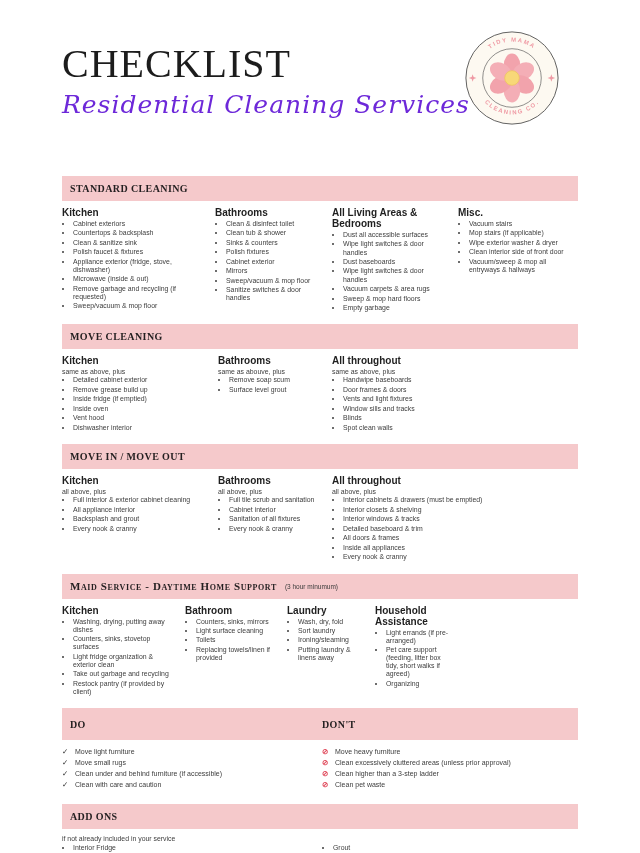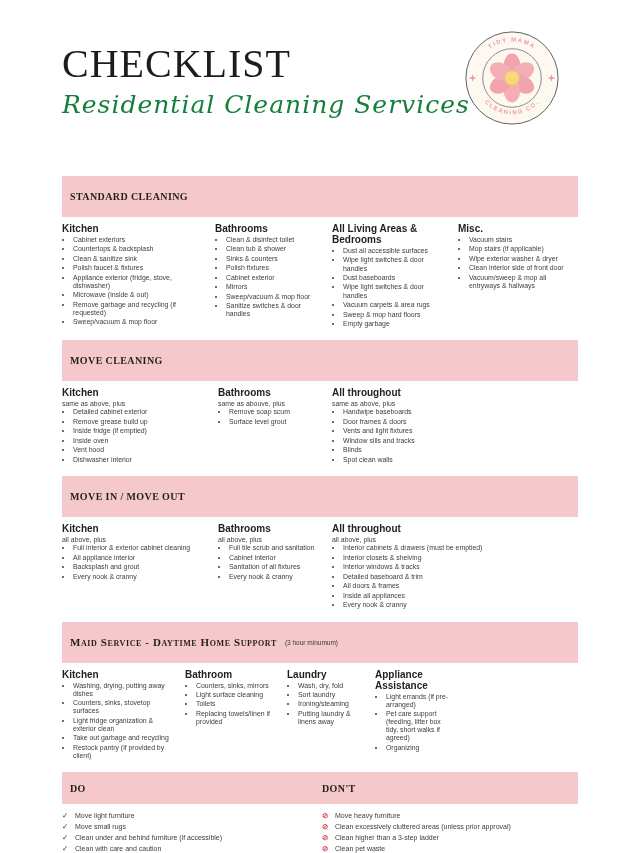--- a/index.html
+++ b/index.html
@@ -9,29 +9,29 @@
     font-family:"Liberation Sans", sans-serif;
   }
   
   .header { position:relative; margin:44px 62px 28px; height:104px; }
   .title {
     margin:0; font-family:"Liberation Serif", serif; font-weight:normal;
     font-size:40px; letter-spacing:1px; color:#1c1c1c; line-height:1;
   }
   .subtitle {
     margin-top:6px; font-family:"DejaVu Serif", serif; font-style:italic;
-    font-size:25px; letter-spacing:1px; color:#15803d;
+    font-size:25px; letter-spacing:1px; color:#6d28d9;
   }
   .logo { position:absolute; top:-14px; right:18px; width:96px; height:96px; }
   .logo svg { width:100%; height:100%; }
   .logo-arc-text { font-family:"Liberation Sans", sans-serif; font-size:6.2px; font-weight:bold; letter-spacing:1.6px; fill:#ef9aa4; }
   
   .main { margin:0 62px; }
   .bar {
-    background:#f5c9cb; height:17px; display:flex; align-items:center; padding:12px 8px;
+    background:#f5c9cb; height:17px; display:flex; align-items:center; padding:4px 8px;
   }
   .bar-title {
     font-family:"Liberation Serif", serif; font-weight:bold; font-size:10px;
     letter-spacing:0.4px; color:#231f20;
   }
   .bar-title.smallcaps { font-variant:small-caps; font-size:11px; letter-spacing:0.6px; }
   .bar-note { font-size:6.5px; color:#3a3a3a; margin-left:8px; }
   .cols { display:grid; margin:6px 0 11px; }
   .cols-standard { grid-template-columns:153px 117px 126px 1fr; }
   .cols-three    { grid-template-columns:156px 114px 1fr; }
@@ -262,21 +262,21 @@
         <div class="col">
           <div class="col-h">Laundry</div>
           <ul class="blist">
               <li>Wash, dry, fold</li>
               <li>Sort laundry</li>
               <li>Ironing/steaming</li>
               <li>Putting laundry &amp; linens away</li>
             </ul>
         </div>
         <div class="col">
-          <div class="col-h">Appliance Assistance</div>
+          <div class="col-h">Household Assistance</div>
           <ul class="blist">
               <li>Light errands (if pre-arranged)</li>
               <li>Pet care support (feeding, litter box tidy, short walks if agreed)</li>
               <li>Organizing</li>
             </ul>
         </div>
       </div>
     </section>
 
     <section>

